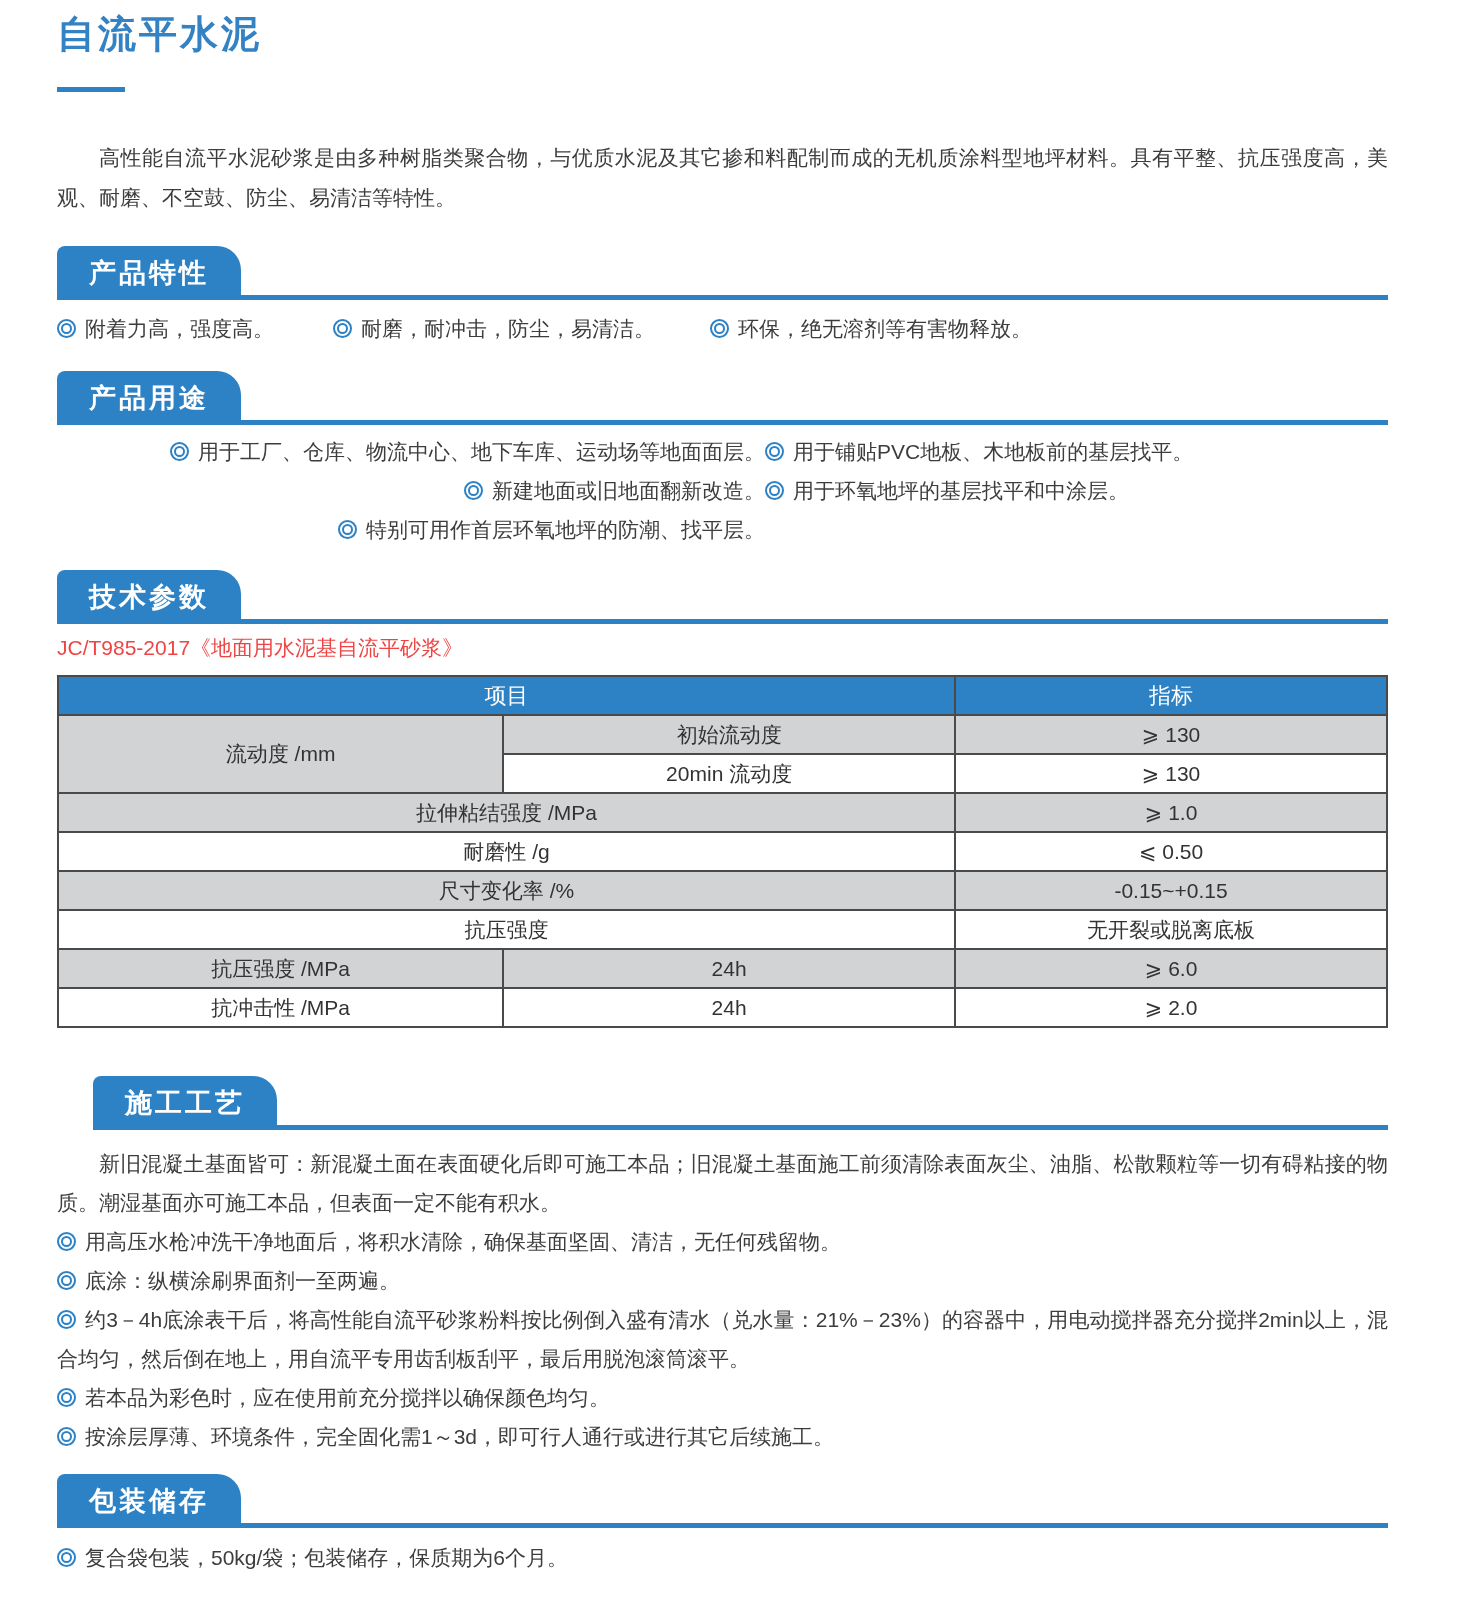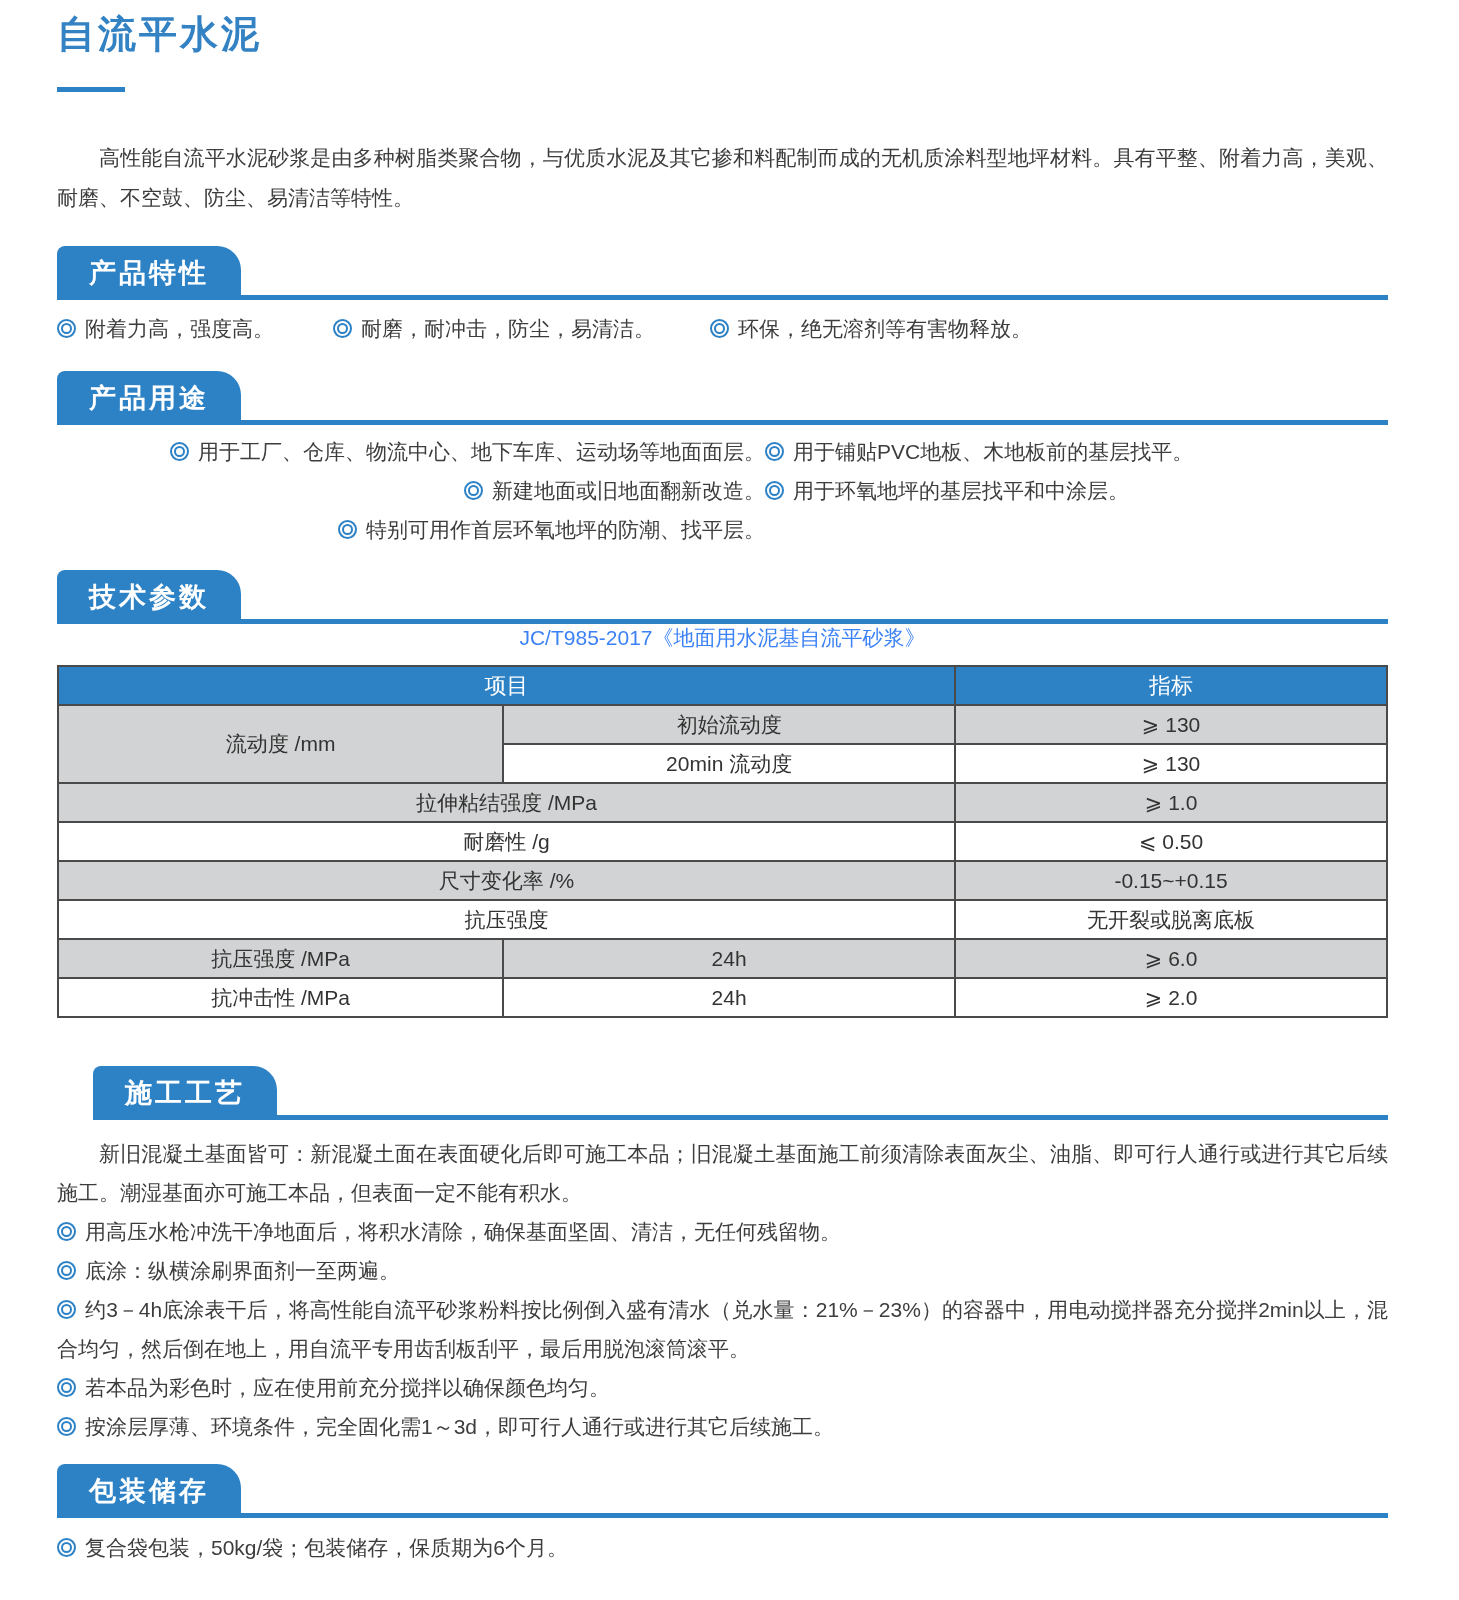--- a/index.html
+++ b/index.html
@@ -43,21 +43,21 @@
   .features-row .fi-0{width:276px;}
   .features-row .fi-1{width:377px;}
   .features-row p{margin:0;}
 
   .uses-grid{display:flex;margin-top:13px;font-size:21px;}
   .uses-col{display:flex;flex-direction:column;row-gap:11px;line-height:28px;}
   .uses-col.left{width:708px;flex:0 0 auto;align-items:flex-end;}
   .uses-col p{margin:0;}
 
   .sh-specs{margin-top:26px;}
-  .table-title{text-align:center;font-size:21px;line-height:28px;margin:0 0 0;color:#3b82f6;}
+  .table-title{font-size:21px;line-height:28px;margin:10px 0 0;color:#ef4444;}
 
   table.specs{width:100%;border-collapse:collapse;table-layout:fixed;margin-top:13px;}
   .specs th,.specs td{
     border:2px solid #4a4a4a;height:37px;text-align:center;
     font-size:21px;padding:0 6px;vertical-align:middle;
   }
   .specs th{background:#2d82c6;color:#ffffff;font-weight:400;font-size:22px;}
   .specs td{background:#ffffff;color:#333333;}
   .specs tr.gray td{background:#d2d3d4;}
 
@@ -69,21 +69,21 @@
   .pack-item{margin-top:16px;line-height:28px;}
 </style>
 </head>
 <body>
 
 <div class="page">
 
   <h1 class="title">自流平水泥</h1>
   <div class="title-dash"></div>
 
-  <p class="intro">高性能自流平水泥砂浆是由多种树脂类聚合物，与优质水泥及其它掺和料配制而成的无机质涂料型地坪材料。具有平整、附着力高，美观、耐磨、不空鼓、防尘、易清洁等特性。</p>
+  <p class="intro">高性能自流平水泥砂浆是由多种树脂类聚合物，与优质水泥及其它掺和料配制而成的无机质涂料型地坪材料。具有平整、抗压强度高，美观、耐磨、不空鼓、防尘、易清洁等特性。</p>
 
   <div class="section-header">
     <div class="banner">
       <span>产品特性</span>
     </div>
     <div class="rule"></div>
   </div>
   <div class="features-row">
     <p class="fi-0"><span class="bullet"></span><span>附着力高，强度高。</span></p>
     <p class="fi-1"><span class="bullet"></span><span>耐磨，耐冲击，防尘，易清洁。</span></p>
@@ -166,21 +166,21 @@
       </tr>
     </tbody>
   </table>
 
   <div class="section-header sh-process">
     <div class="banner">
       <span>施工工艺</span>
     </div>
     <div class="rule"></div>
   </div>
-  <p class="para">新旧混凝土基面皆可：新混凝土面在表面硬化后即可施工本品；旧混凝土基面施工前须清除表面灰尘、油脂、即可行人通行或进行其它后续施工。潮湿基面亦可施工本品，但表面一定不能有积水。</p>
+  <p class="para">新旧混凝土基面皆可：新混凝土面在表面硬化后即可施工本品；旧混凝土基面施工前须清除表面灰尘、油脂、松散颗粒等一切有碍粘接的物质。潮湿基面亦可施工本品，但表面一定不能有积水。</p>
   <div>
     <p class="bullet-item"><span class="bullet"></span><span>用高压水枪冲洗干净地面后，将积水清除，确保基面坚固、清洁，无任何残留物。</span></p>
     <p class="bullet-item"><span class="bullet"></span><span>底涂：纵横涂刷界面剂一至两遍。</span></p>
     <p class="bullet-item"><span class="bullet"></span><span>约3－4h底涂表干后，将高性能自流平砂浆粉料按比例倒入盛有清水（兑水量：21%－23%）的容器中，用电动搅拌器充分搅拌2min以上，混合均匀，然后倒在地上，用自流平专用齿刮板刮平，最后用脱泡滚筒滚平。</span></p>
     <p class="bullet-item"><span class="bullet"></span><span>若本品为彩色时，应在使用前充分搅拌以确保颜色均匀。</span></p>
     <p class="bullet-item"><span class="bullet"></span><span>按涂层厚薄、环境条件，完全固化需1～3d，即可行人通行或进行其它后续施工。</span></p>
   </div>
 
   <div class="section-header sh-pack">
     <div class="banner">

